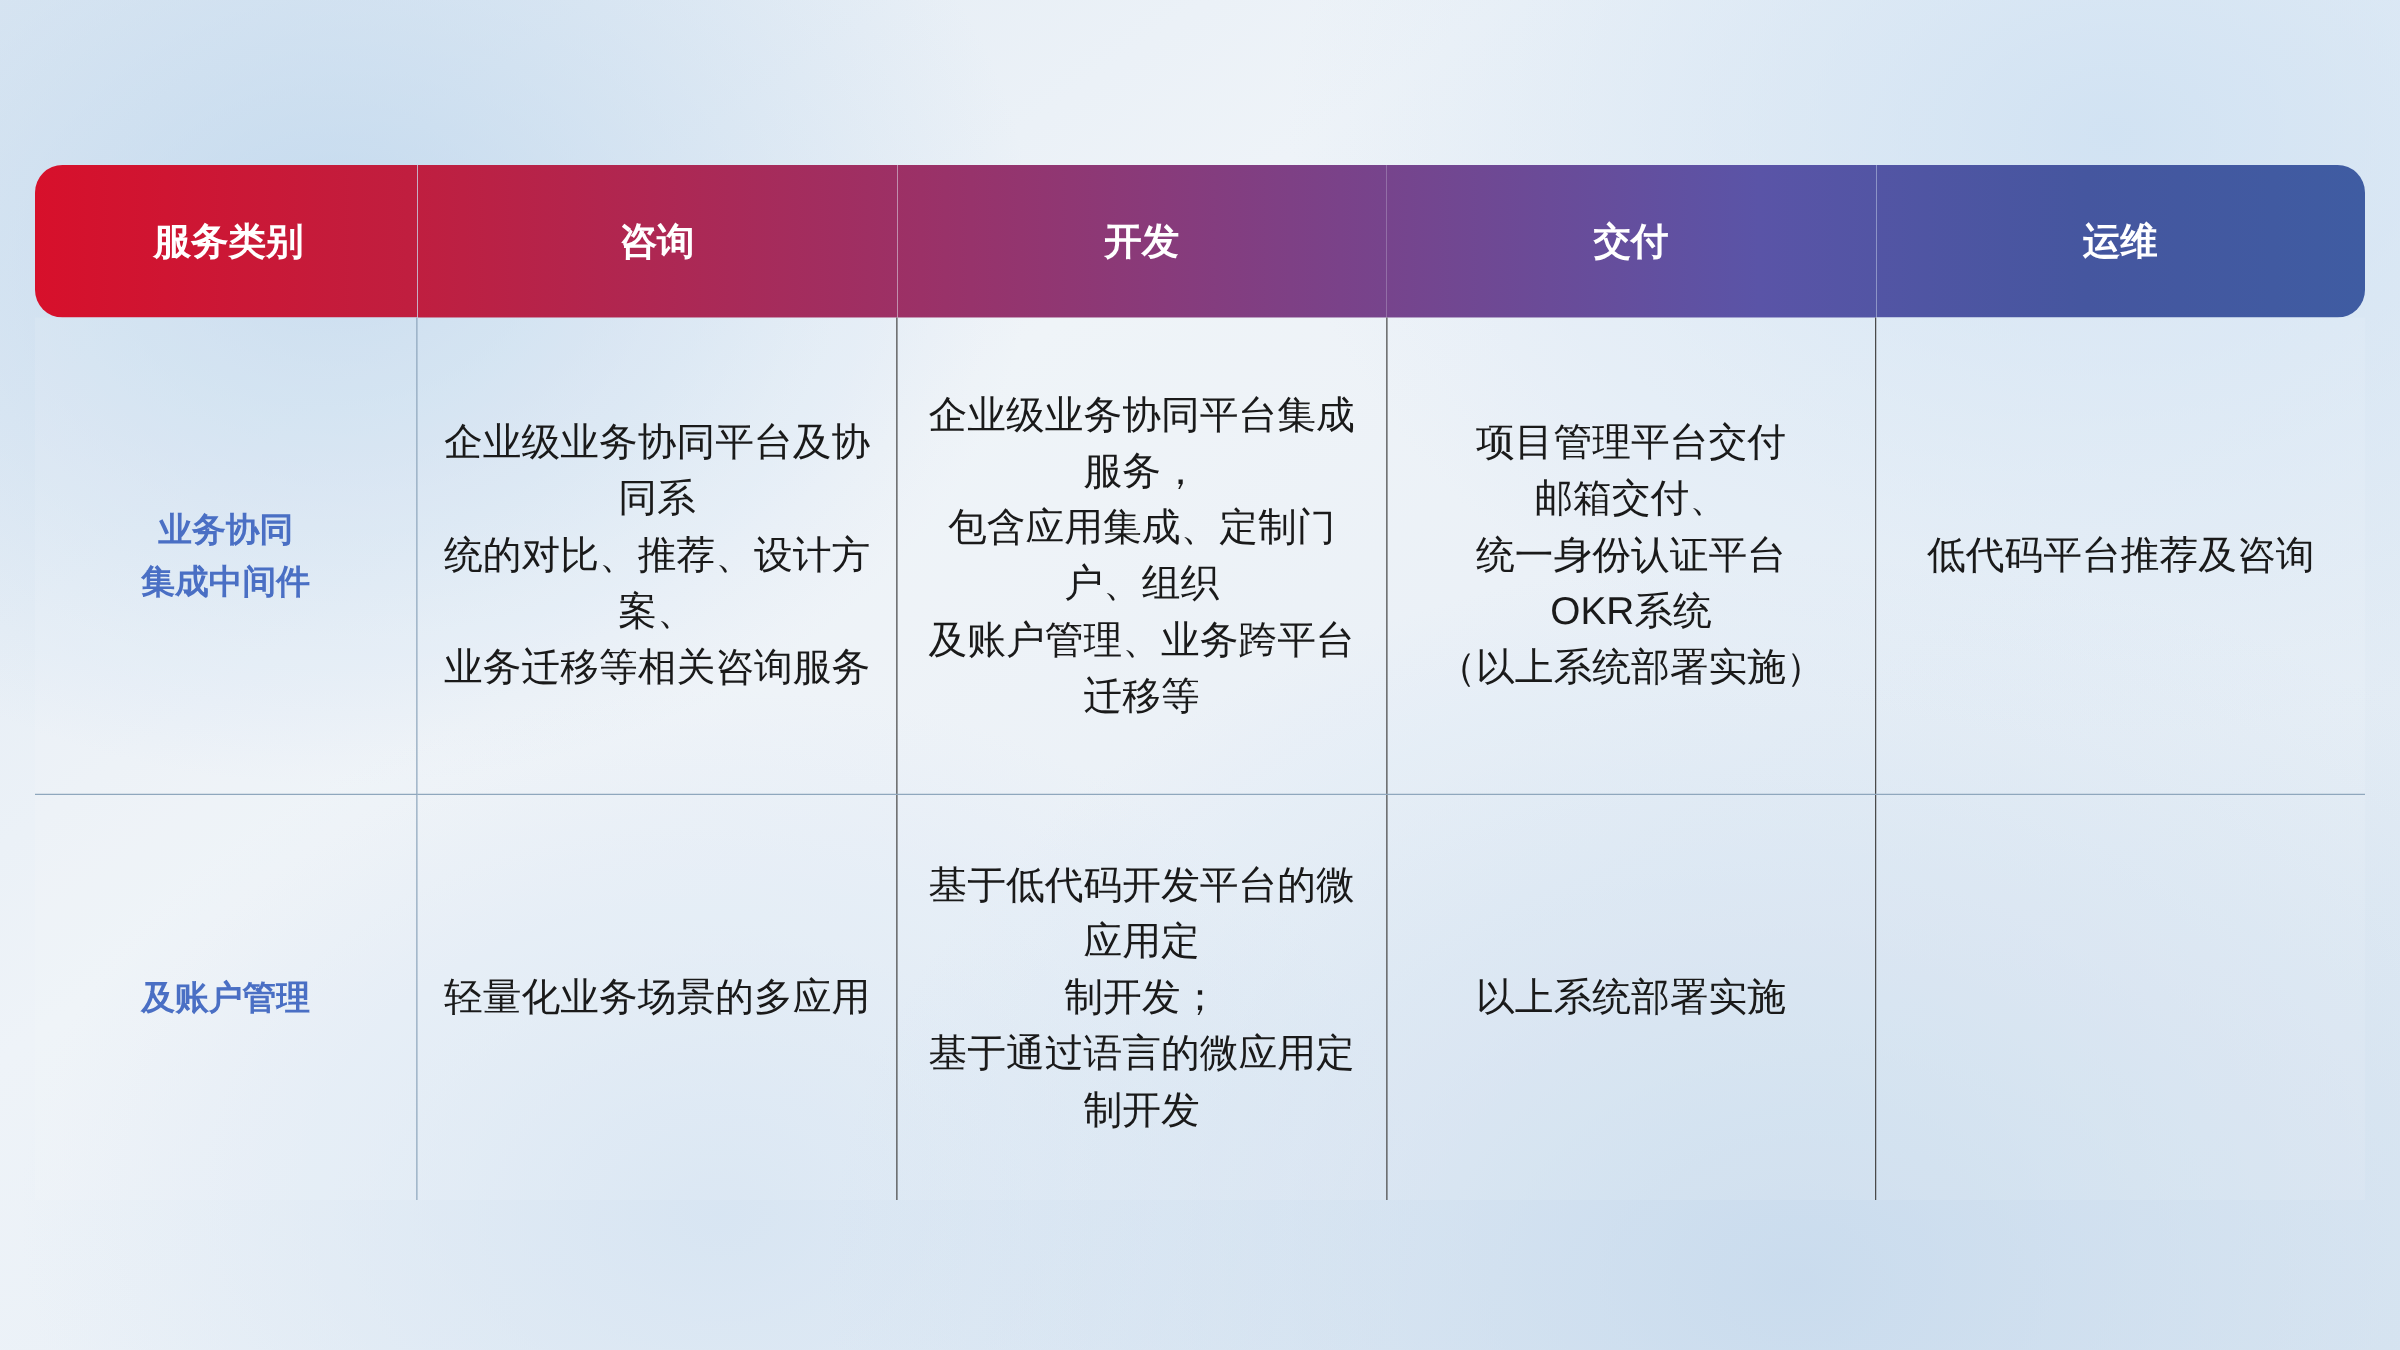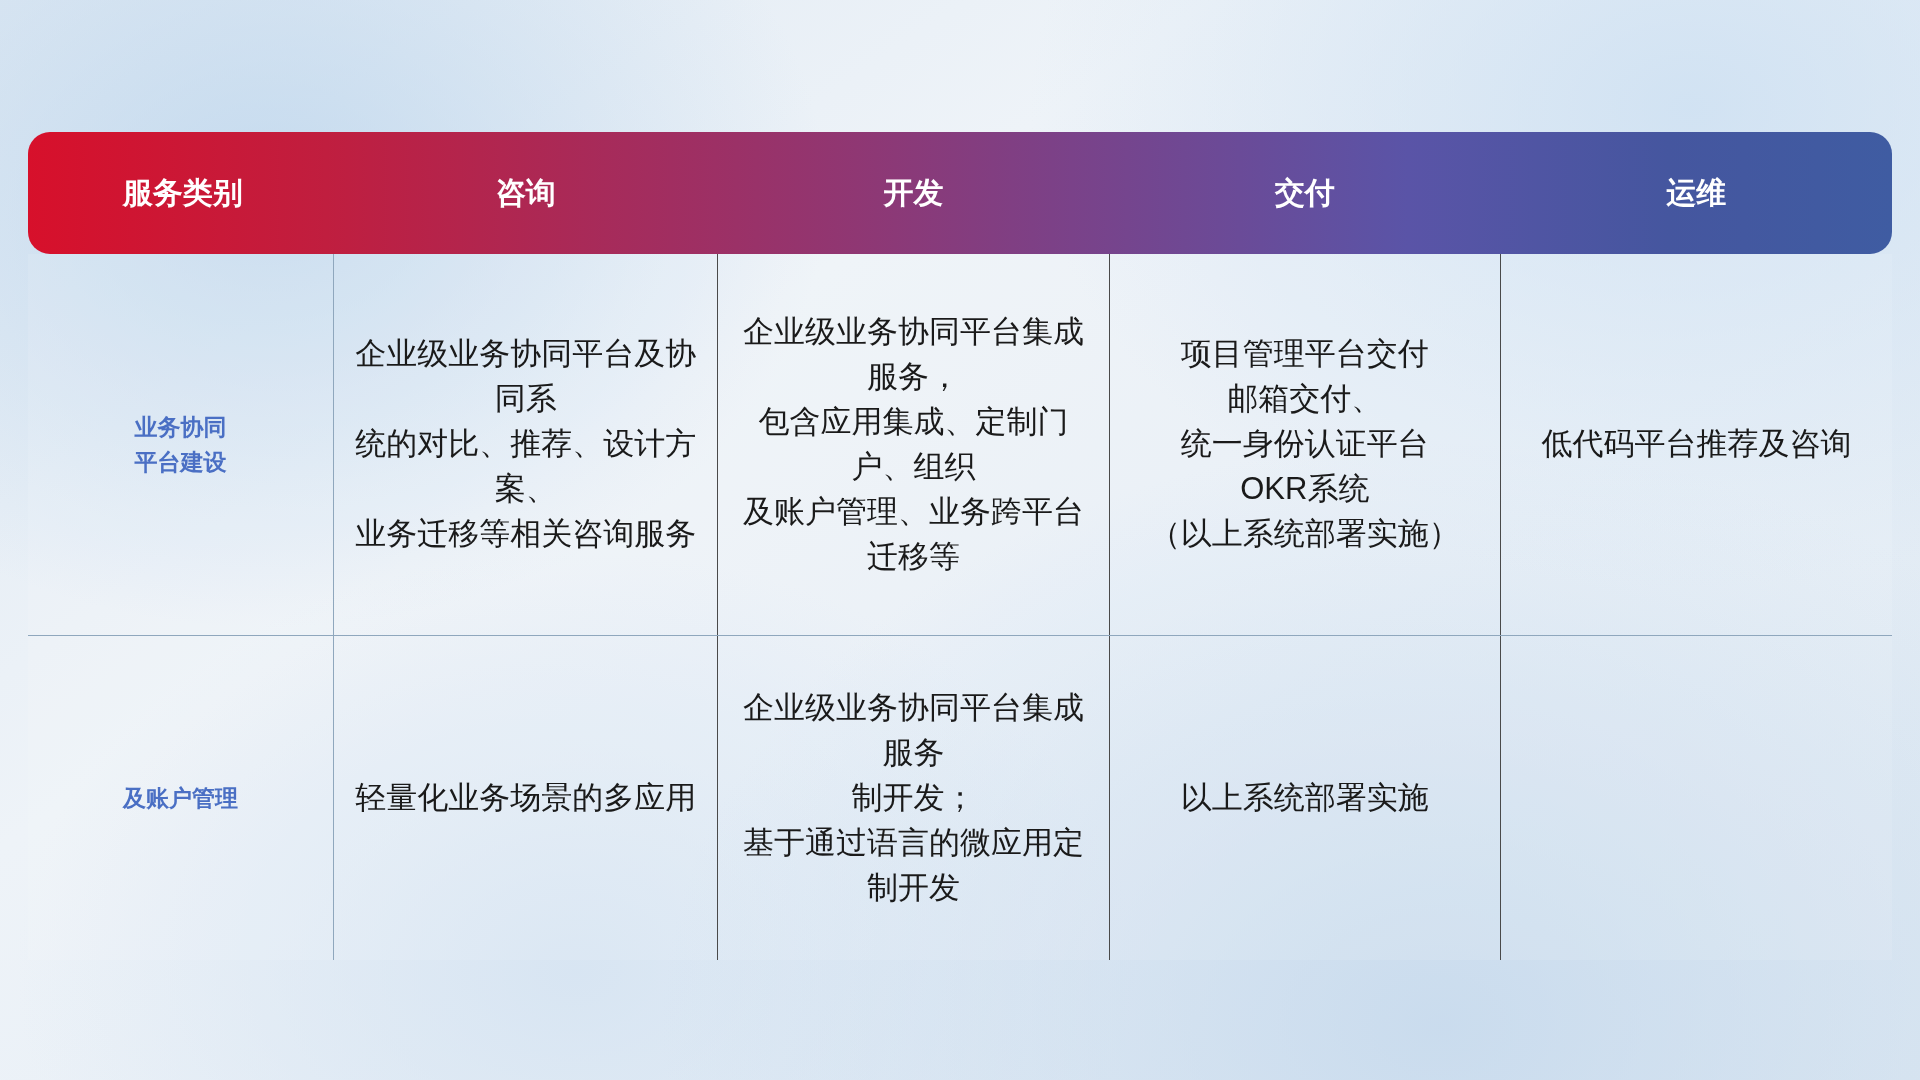--- a/index.html
+++ b/index.html
@@ -70,21 +70,21 @@
     border-bottom: 1.6px solid #8fa7bd;
     background: rgba(255,255,255,0.10);
   }
   tbody tr:last-child td {
     border-bottom: none;
   }
   tbody td:last-child {
     border-right: none;
   }
   tbody td.cat {
-    font-size: 23px;
+    font-size: 27px;
     font-weight: bold;
     color: #4a6fc4;
     border-right: 1.6px solid #8fa7bd;
     line-height: 1.5;
   }
   tbody td.cat .catline {
     display: block;
   }
   .celltext {
     display: block;
@@ -115,21 +115,21 @@
           <th>咨询</th>
           <th>开发</th>
           <th>交付</th>
           <th>运维</th>
         </tr>
       </thead>
       <tbody>
         <tr>
           <td class="cat">
             <span class="catline">业务协同</span>
-            <span class="catline">平台建设</span>
+            <span class="catline">集成中间件</span>
           </td>
           <td>
             <span class="celltext">企业级业务协同平台及协同系
 统的对比、推荐、设计方案、
 业务迁移等相关咨询服务</span>
           </td>
           <td>
             <span class="celltext">企业级业务协同平台集成服务，
 包含应用集成、定制门户、组织
 及账户管理、业务跨平台迁移等</span>
@@ -147,21 +147,21 @@
         </tr>
         <tr>
           <td class="cat">
             <span class="catline">及账户管理</span>
             <span class="catline"></span>
           </td>
           <td>
             <span class="celltext">轻量化业务场景的多应用</span>
           </td>
           <td>
-            <span class="celltext">企业级业务协同平台集成服务
+            <span class="celltext">基于低代码开发平台的微应用定
 制开发；
 基于通过语言的微应用定制开发</span>
           </td>
           <td>
             <span class="celltext">以上系统部署实施</span>
           </td>
           <td>
             <span class="celltext"></span>
           </td>
         </tr>

